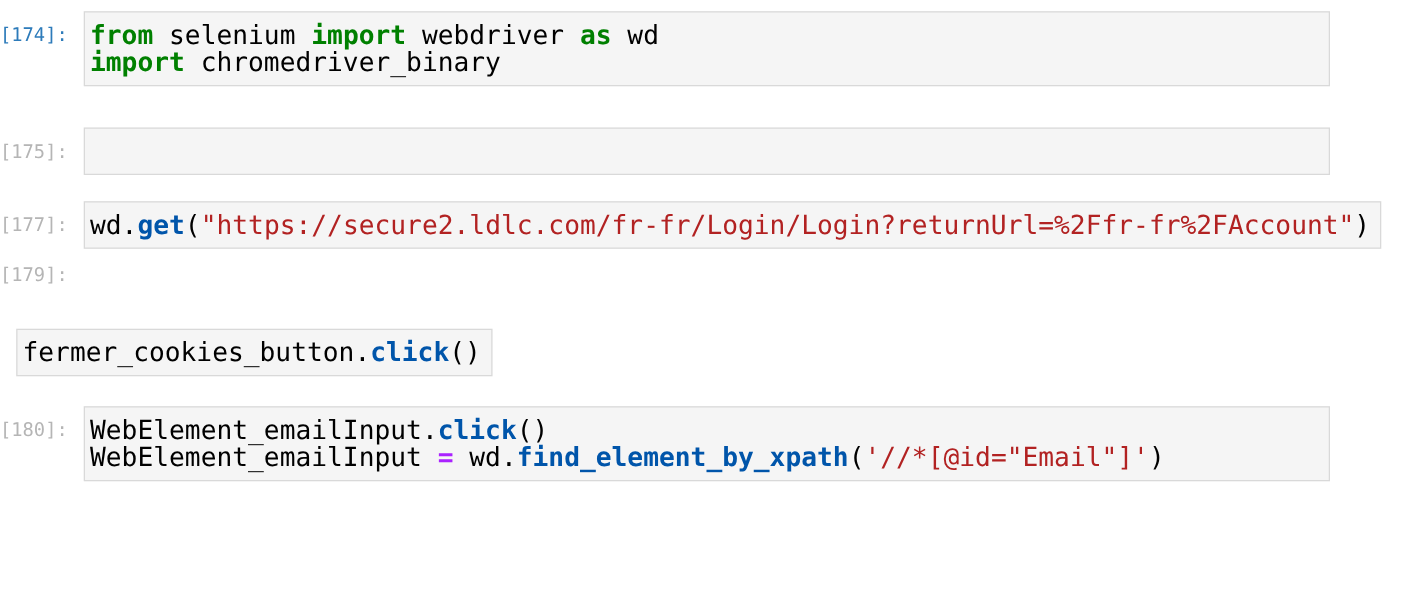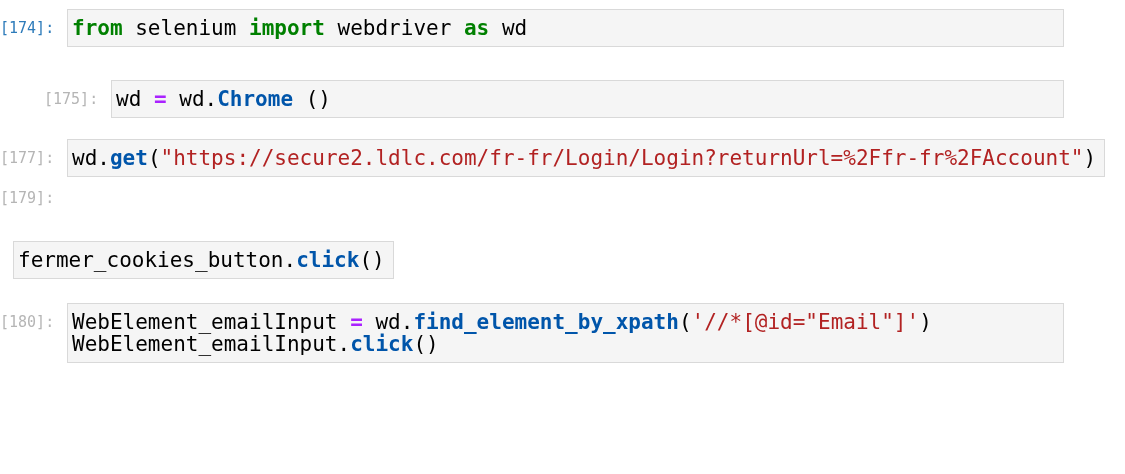--- a/index.html
+++ b/index.html
@@ -5,21 +5,21 @@
   html, body { margin: 0; padding: 0; }
   body {
     width: 1125px; height: 474px;
     background: var(--page-bg, #ffffff);
     overflow: hidden;
     font-family: "DejaVu Sans Mono", "Liberation Mono", monospace;
   }
   .notebook { position: relative; width: 1064px; }
   .cell { display: flex; align-items: flex-start; }
   .cell:nth-child(1) { margin-top: 9px; }
-  .cell:nth-child(2) { margin-top: 33px; margin-left: 44px; }
+  .cell:nth-child(2) { margin-top: 33px; }
   .cell:nth-child(3) { margin-top: 21px; }
   .cell:nth-child(4) { margin-top: 2px; flex-direction: column; }
   .cell:nth-child(5) { margin-top: 24px; }
   .cell:nth-child(6) { }
   .cell:nth-child(7) { margin-top: 6px; }
   .prompt {
     flex: 0 0 54px;
     width: 54px;
     text-align: right;
     font-size: 15px;
@@ -54,40 +54,40 @@
   .tk-pl   { color: var(--tk-plain, #000000); }
 </style>
 </head>
 <body>
 
 <div class="notebook" id="notebook">
     <div class="cell active">
       <div class="prompt">[174]:</div>
       <div class="input-area">
         <pre class="code-line"><span class="tk-kw">from</span><span class="tk-pl"> selenium </span><span class="tk-kw">import</span><span class="tk-pl"> webdriver </span><span class="tk-kw">as</span><span class="tk-pl"> wd</span></pre>
+        <pre class="code-line"><span class="tk-kw">import</span><span class="tk-pl"> chromedriver_binary</span></pre>
       </div>
     </div>
     <div class="cell">
       <div class="prompt">[175]:</div>
       <div class="input-area">
-        <pre class="code-line"><span class="tk-pl">wd </span><span class="tk-op">=</span><span class="tk-pl"> wd.</span><span class="tk-prop">Chrome</span><span class="tk-pl"> ()</span></pre>
       </div>
     </div>
     <div class="cell">
       <div class="prompt">[177]:</div>
       <div class="input-area">
         <pre class="code-line"><span class="tk-pl">wd.</span><span class="tk-prop">get</span><span class="tk-pl">(</span><span class="tk-str">"https://secure2.ldlc.com/fr-fr/Login/Login?returnUrl=%2Ffr-fr%2FAccount"</span><span class="tk-pl">)</span></pre>
       </div>
     </div>
     <div class="cell">
       <div class="prompt">[179]:</div>
       <div class="input-area">
         <pre class="code-line"><span class="tk-pl">fermer_cookies_button.</span><span class="tk-prop">click</span><span class="tk-pl">()</span></pre>
       </div>
     </div>
     <div class="cell">
       <div class="prompt">[180]:</div>
       <div class="input-area">
+        <pre class="code-line"><span class="tk-pl">WebElement_emailInput.</span><span class="tk-prop">click</span><span class="tk-pl">()</span></pre>
         <pre class="code-line"><span class="tk-pl">WebElement_emailInput </span><span class="tk-op">=</span><span class="tk-pl"> wd.</span><span class="tk-prop">find_element_by_xpath</span><span class="tk-pl">(</span><span class="tk-str">'//*[@id="Email"]'</span><span class="tk-pl">)</span></pre>
-        <pre class="code-line"><span class="tk-pl">WebElement_emailInput.</span><span class="tk-prop">click</span><span class="tk-pl">()</span></pre>
       </div>
     </div>
   </div>
 
 </body></html>

